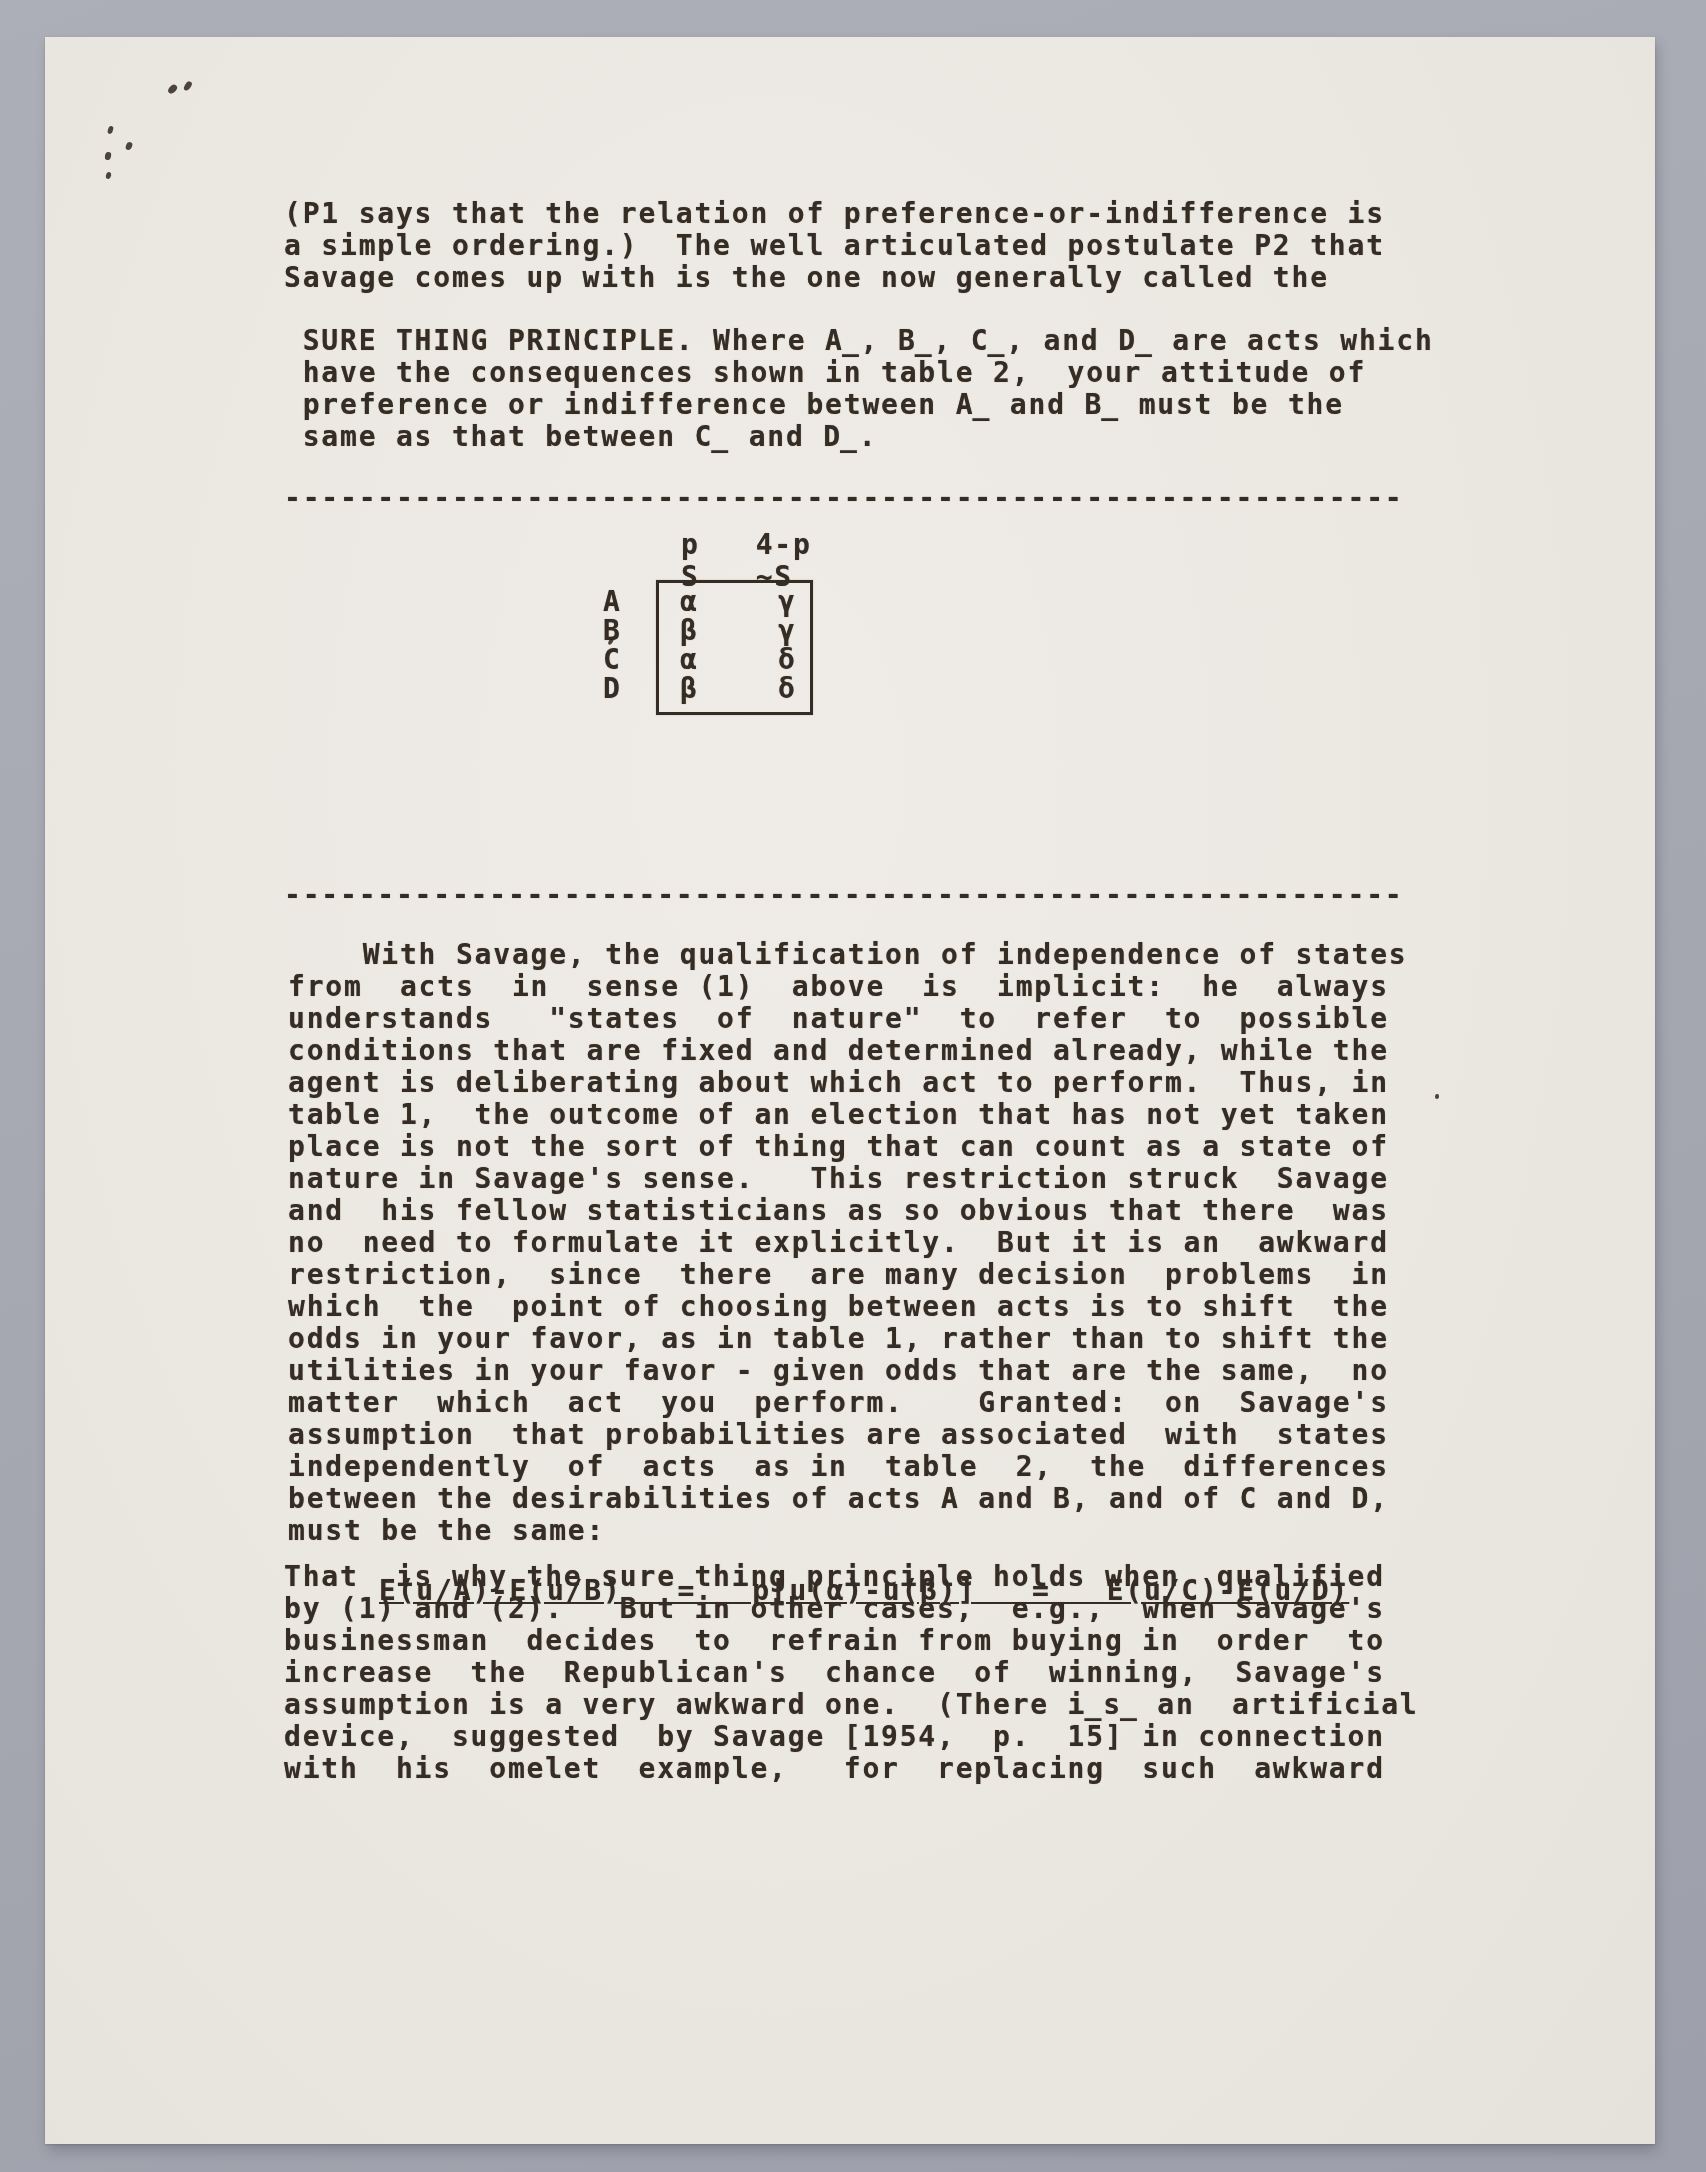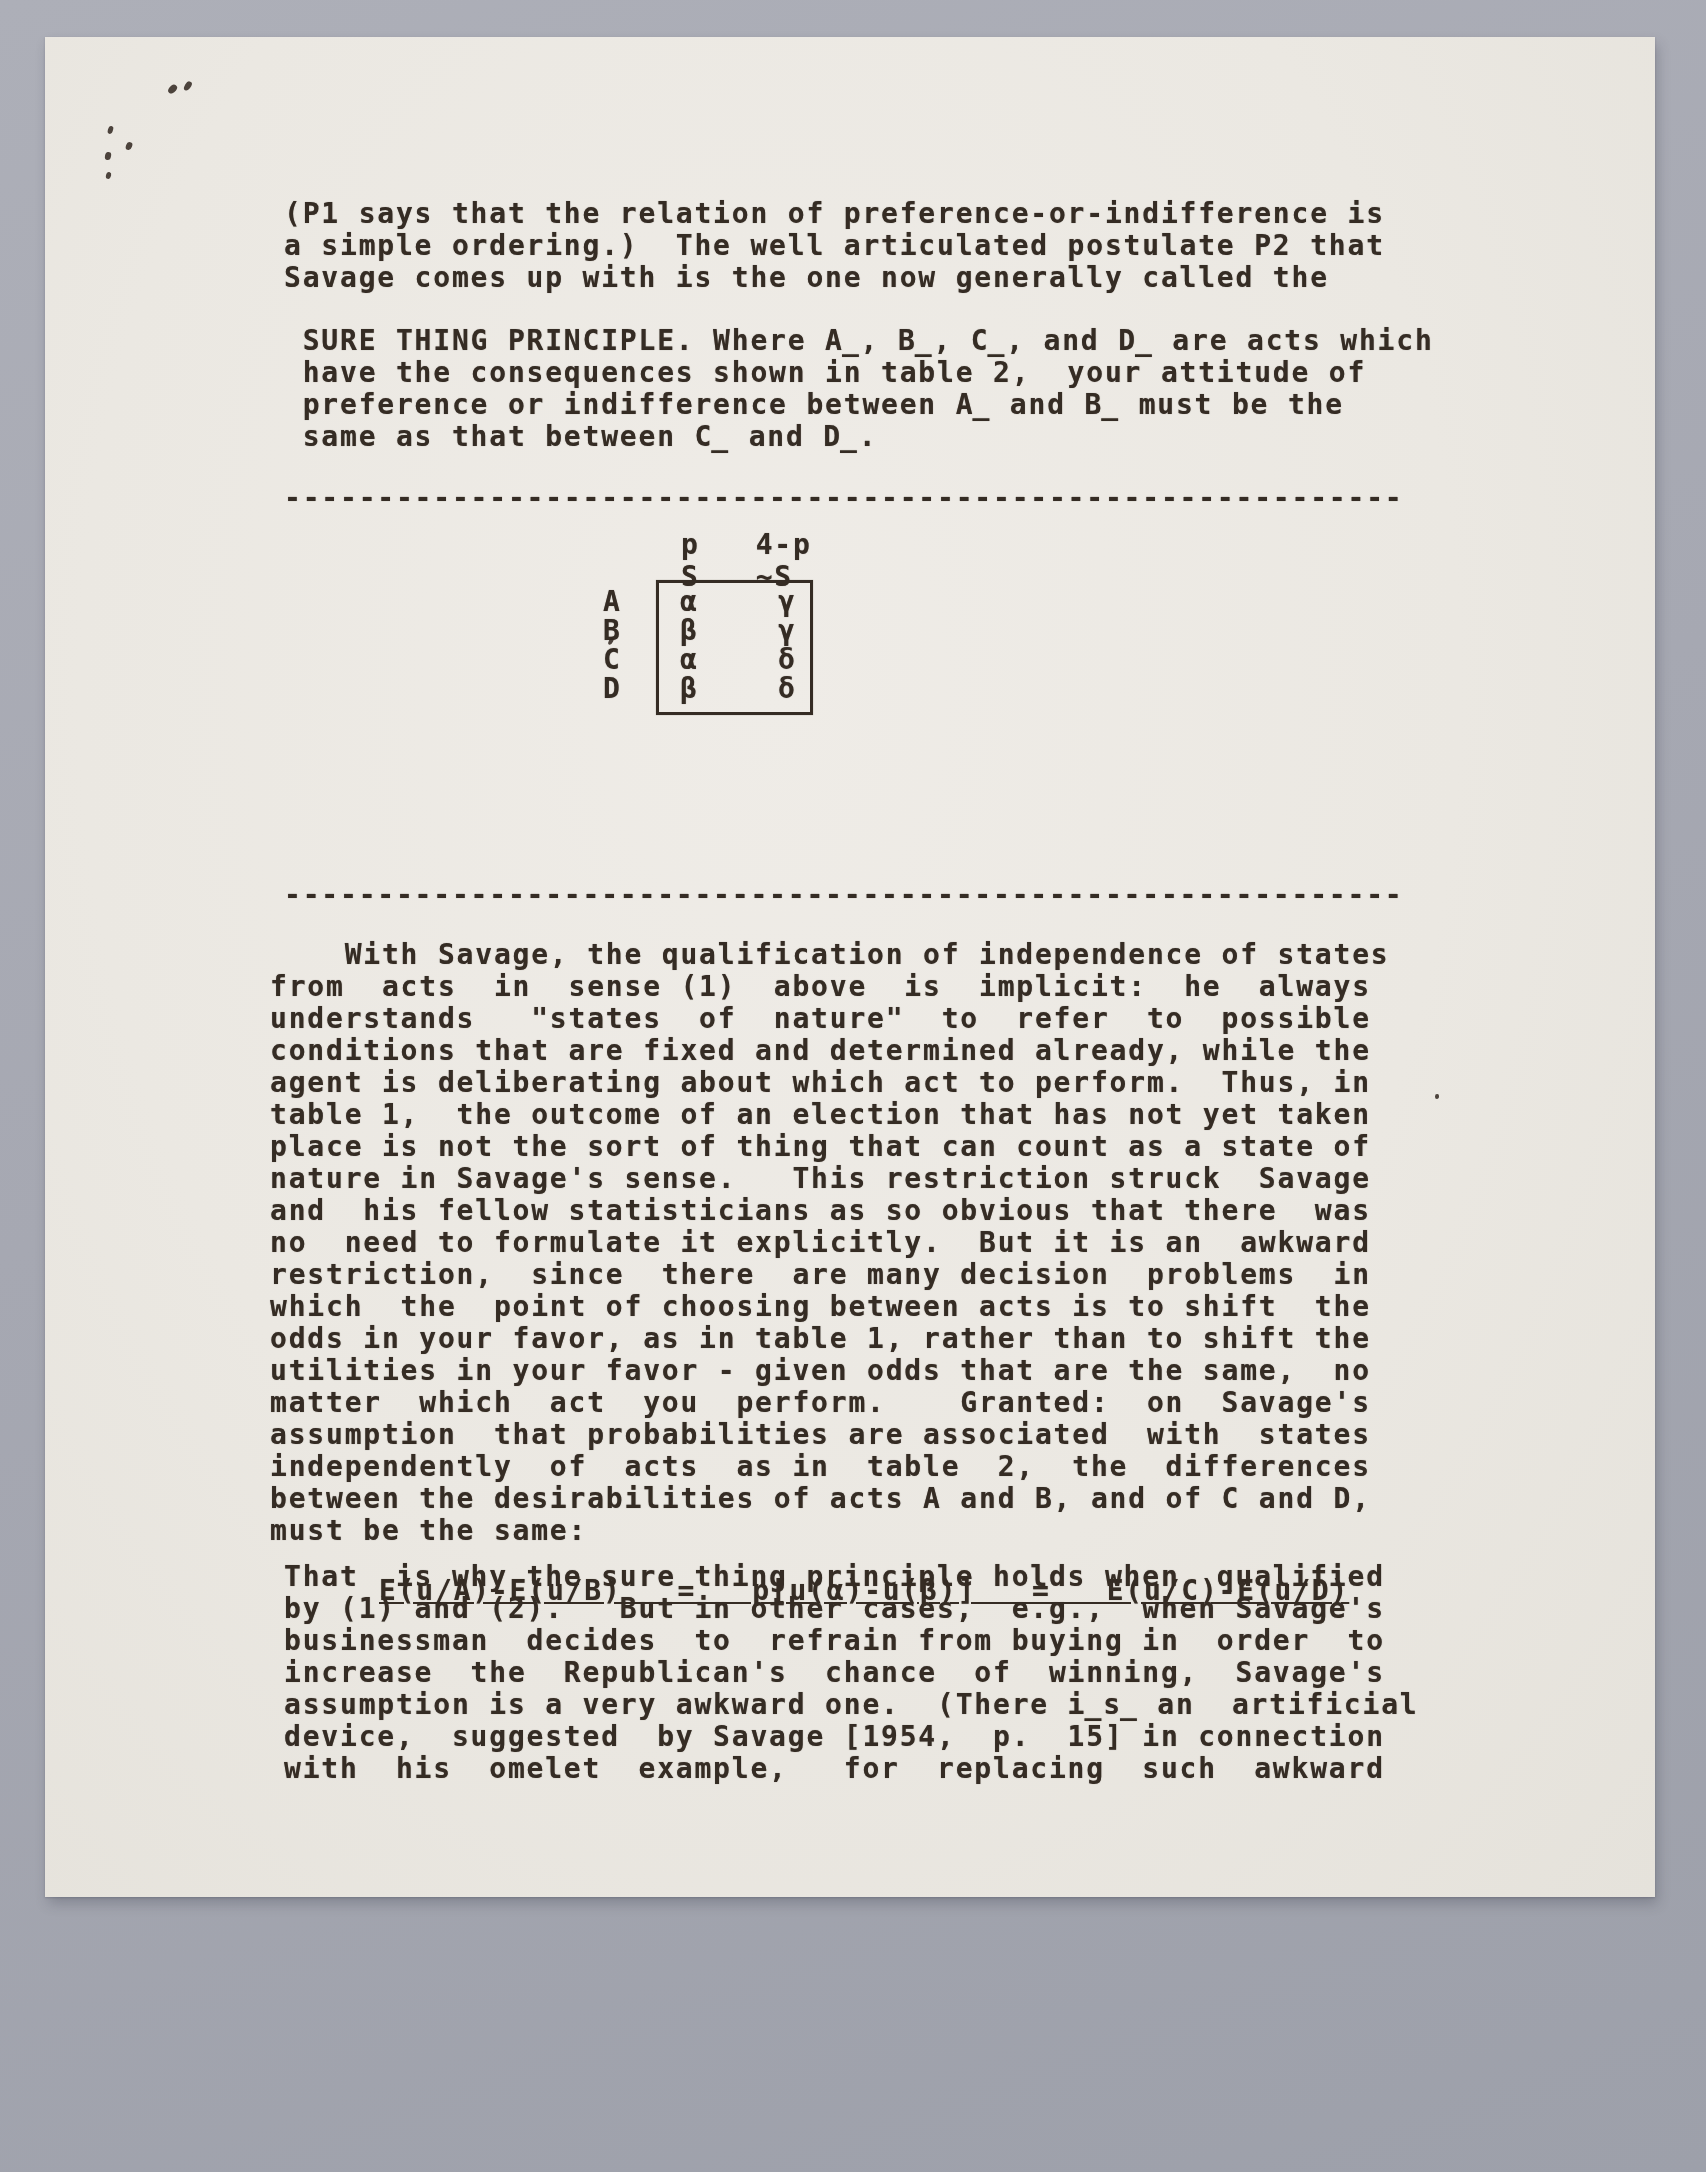--- a/index.html
+++ b/index.html
@@ -11,21 +11,21 @@
   }
   body {
     background: linear-gradient(160deg, #adafb8 0%, #a6a8b2 45%, #9da0aa 100%);
     font-family: "DejaVu Sans Mono", "Liberation Mono", monospace;
   }
   .paper {
     position: absolute;
     left: 45px;
     top: 37px;
     width: 1610px;
-    height: 1860px;
+    height: 2107px;
     background: radial-gradient(ellipse at 45% 35%, #efece7 0%, #ebe8e2 55%, #e5e2db 100%);
     box-shadow: 2.8px 6.6px 12.3px rgba(40,42,60,0.25), 0 0.9px 1.9px rgba(40,42,60,0.2);
   }
   .tw {
     position: absolute;
     white-space: pre;
     font-family: "DejaVu Sans Mono", "Liberation Mono", monospace;
     font-size: 28px;
     font-weight: bold;
     line-height: 32px;
@@ -42,21 +42,21 @@
     left: 611px; top: 543px;
     width: 151px; height: 129px;
     border: 3.3px solid #352c24;
     box-shadow: 0 0 0.9px rgba(53,44,36,0.5);
   }
   .tbl-rowlabels { left: 558px; top: 550px; line-height: 29px; }
   .tbl-col1      { left: 635px; top: 550px; line-height: 29px; }
   .tbl-col2      { left: 733px; top: 550px; line-height: 29px; }
   .caption      { left: 239px;  top: 713px; }
   .divider2     { left: 239px;  top: 842px; }
-  .bodytext     { left: 225px;  top: 902px; }
+  .bodytext     { left: 243px;  top: 902px; }
   .formula      { left: 334px;  top: 1538px; text-decoration: underline; }
   .closing      { left: 239px;  top: 1524px; }
   .speck {
     position: absolute;
     background: rgba(48,38,30,0.85);
     border-radius: 50% 40% 55% 45%;
   }
 </style>
 </head>
 <body>

